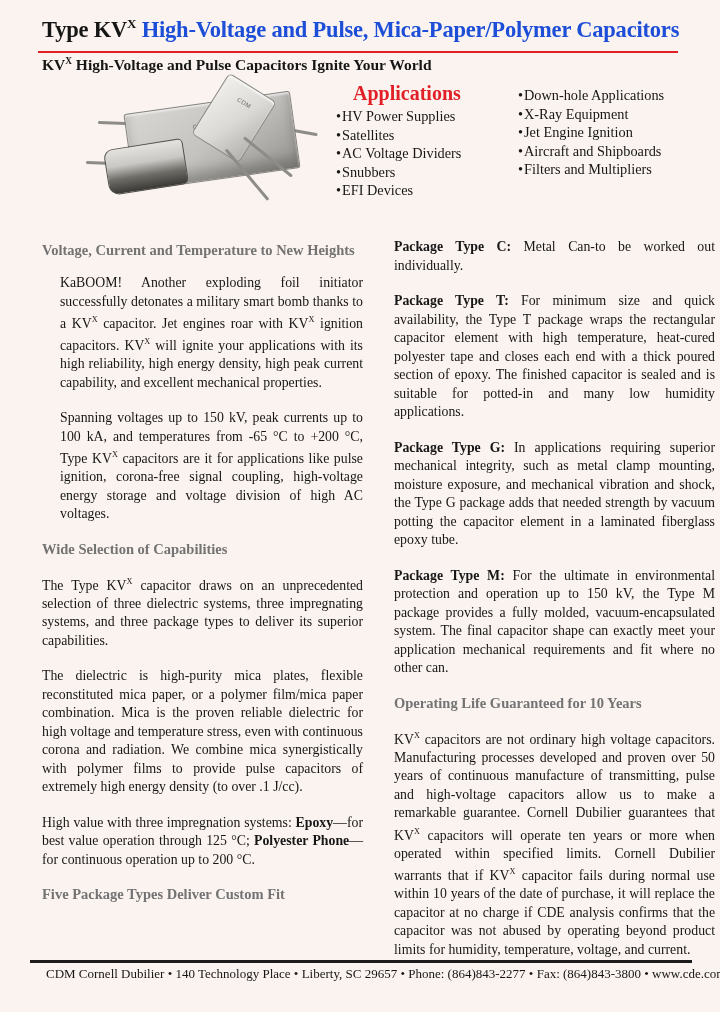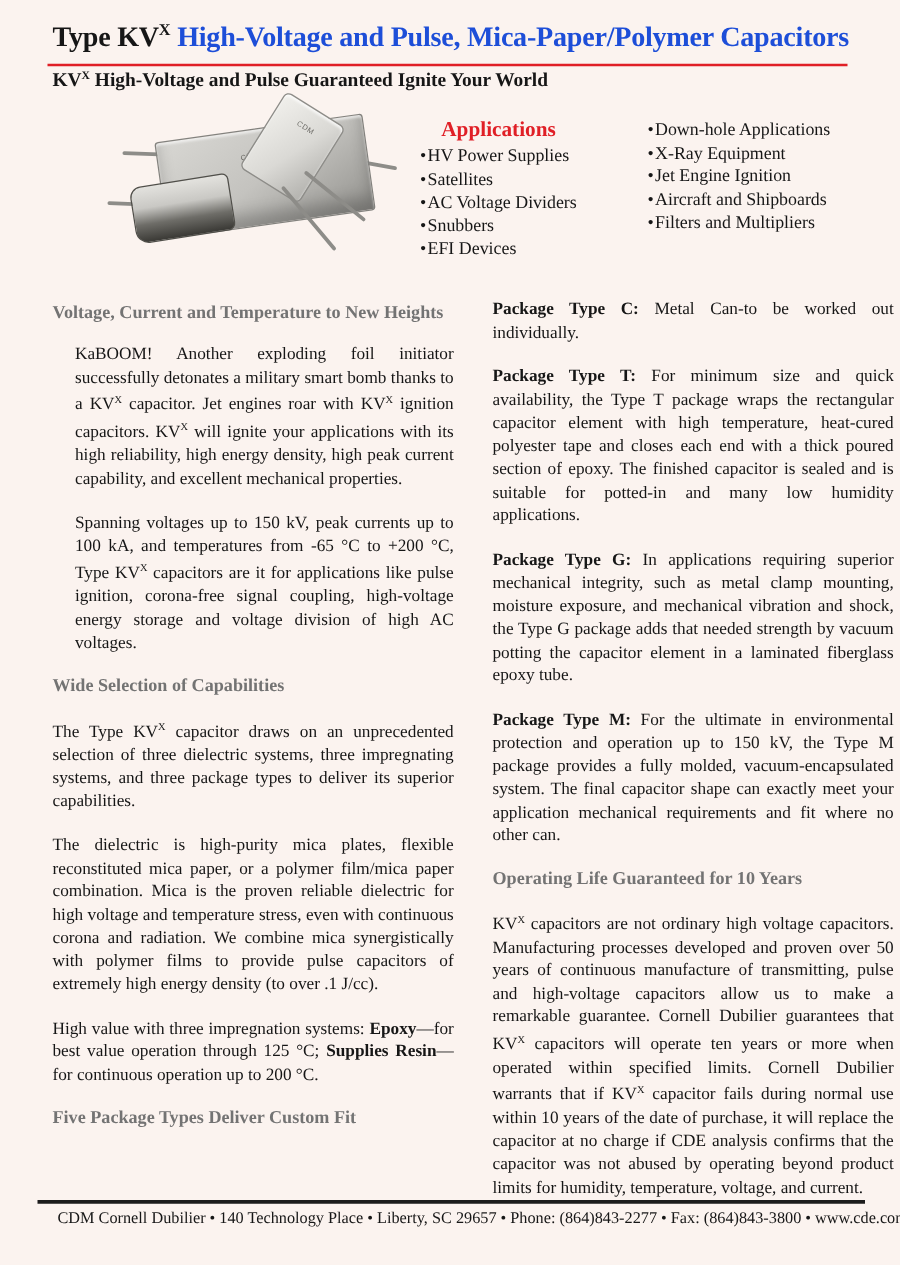--- a/index.html
+++ b/index.html
@@ -21,22 +21,22 @@
     position:absolute; left:38px; top:51px; width:640px; height:2px;
     background:#e01f26;
   }
   .subtitle {
     position:absolute; left:42px; top:56px;
     font-size:15.5px; font-weight:bold; white-space:nowrap;
   }
   
   .apps { position:absolute; left:336px; top:78px; width:368px; }
   .apps-heading {
-    color:#e01f26; font-weight:bold; font-size:17px;
-    margin:16px 0 2px 17px;
+    color:#e01f26; font-weight:bold; font-size:20px;
+    margin:4px 0 2px 17px;
   }
   .apps-cols { display:flex; }
   .apps-col { font-size:14.3px; line-height:18.6px; }
   .apps-col.first { width:182px; }
   .apps-col.second { margin-top:-21px; }
   .app-item::before { content:"\2022"; margin-right:1px; }
   
   .photo { position:absolute; left:78px; top:84px; width:256px; height:132px; }
   .lead { position:absolute; height:2.5px; background:#8d8c88; transform-origin:left center; z-index:0; border-radius:2px; }
   .lead-1 { left:20px;  top:37px; width:42px; transform:rotate(2deg); }
@@ -81,21 +81,21 @@
   .footer-rule { position:absolute; left:30px; top:960px; width:662px; height:2.5px; background:#1c1c1c; }
   .footer { position:absolute; left:46px; top:966px; font-size:13px; white-space:nowrap; }
 </style>
 </head>
 <body>
 
 <div class="page">
 
   <h1 class="title"><span class="t-black">Type KV</span><span class="t-black t-sup">X</span><span class="t-red"> High-Voltage and Pulse, Mica-Paper/Polymer Capacitors</span></h1>
   <div class="red-rule"></div>
-  <div class="subtitle"><span>KV</span><span class="sup">X</span><span> High-Voltage and Pulse Guaranteed Ignite Your World</span></div>
+  <div class="subtitle"><span>KV</span><span class="sup">X</span><span> High-Voltage and Pulse Capacitors Ignite Your World</span></div>
 
   <div class="photo">
     <div class="lead lead-1"></div>
     <div class="lead lead-2"></div>
     <div class="lead lead-3"></div>
     <div class="lead lead-4"></div>
     <div class="lead lead-5"></div>
     <div class="cap cap-big">
       <span class="cap-marking">CDM</span>
     </div>
@@ -125,21 +125,21 @@
     </div>
   </div>
 
   <div class="col col-left">
       <div class="sec-heading"><span>Voltage, Current and Temperature to New Heights</span></div>
       <div class="para indent"><span>KaBOOM! Another exploding foil initiator successfully detonates a military smart bomb thanks to a KV</span><span class="sup">X</span><span> capacitor. Jet engines roar with KV</span><span class="sup">X</span><span> ignition capacitors. KV</span><span class="sup">X</span><span> will ignite your applications with its high reliability, high energy density, high peak current capability, and excellent mechanical properties.</span></div>
       <div class="para indent"><span>Spanning voltages up to 150 kV, peak currents up to 100 kA, and temperatures from -65 °C to +200 °C, Type KV</span><span class="sup">X</span><span> capacitors are it for applications like pulse ignition, corona-free signal coupling, high-voltage energy storage and voltage division of high AC voltages.</span></div>
       <div class="sec-heading"><span>Wide Selection of Capabilities</span></div>
       <div class="para"><span>The Type KV</span><span class="sup">X</span><span> capacitor draws on an unprecedented selection of three dielectric systems, three impregnating systems, and three package types to deliver its superior capabilities.</span></div>
       <div class="para"><span>The dielectric is high-purity mica plates, flexible reconstituted mica paper, or a polymer film/mica paper combination. Mica is the proven reliable dielectric for high voltage and temperature stress, even with continuous corona and radiation. We combine mica synergistically with polymer films to provide pulse capacitors of extremely high energy density (to over .1 J/cc).</span></div>
-      <div class="para"><span>High value with three impregnation systems: </span><span class="b">Epoxy</span><span>—for best value operation through 125 °C; </span><span class="b">Supplies Resin</span><span>—for continuous operation up to 200 °C.</span></div>
+      <div class="para"><span>High value with three impregnation systems: </span><span class="b">Epoxy</span><span>—for best value operation through 125 °C; </span><span class="b">Polyester Phone</span><span>—for continuous operation up to 200 °C.</span></div>
       <div class="sec-heading"><span>Five Package Types Deliver Custom Fit</span></div>
     </div>
   <div class="col col-right">
       <div class="para"><span class="b">Package Type C:</span><span> Metal Can-to be worked out individually.</span></div>
       <div class="para"><span class="b">Package Type T:</span><span> For minimum size and quick availability, the Type T package wraps the rectangular capacitor element with high temperature, heat-cured polyester tape and closes each end with a thick poured section of epoxy. The finished capacitor is sealed and is suitable for potted-in and many low humidity applications.</span></div>
       <div class="para"><span class="b">Package Type G:</span><span> In applications requiring superior mechanical integrity, such as metal clamp mounting, moisture exposure, and mechanical vibration and shock, the Type G package adds that needed strength by vacuum potting the capacitor element in a laminated fiberglass epoxy tube.</span></div>
       <div class="para"><span class="b">Package Type M:</span><span> For the ultimate in environmental protection and operation up to 150 kV, the Type M package provides a fully molded, vacuum-encapsulated system. The final capacitor shape can exactly meet your application mechanical requirements and fit where no other can.</span></div>
       <div class="sec-heading"><span>Operating Life Guaranteed for 10 Years</span></div>
       <div class="para"><span>KV</span><span class="sup">X</span><span> capacitors are not ordinary high voltage capacitors. Manufacturing processes developed and proven over 50 years of continuous manufacture of transmitting, pulse and high-voltage capacitors allow us to make a remarkable guarantee. Cornell Dubilier guarantees that KV</span><span class="sup">X</span><span> capacitors will operate ten years or more when operated within specified limits. Cornell Dubilier warrants that if KV</span><span class="sup">X</span><span> capacitor fails during normal use within 10 years of the date of purchase, it will replace the capacitor at no charge if CDE analysis confirms that the capacitor was not abused by operating beyond product limits for humidity, temperature, voltage, and current.</span></div>
     </div>

